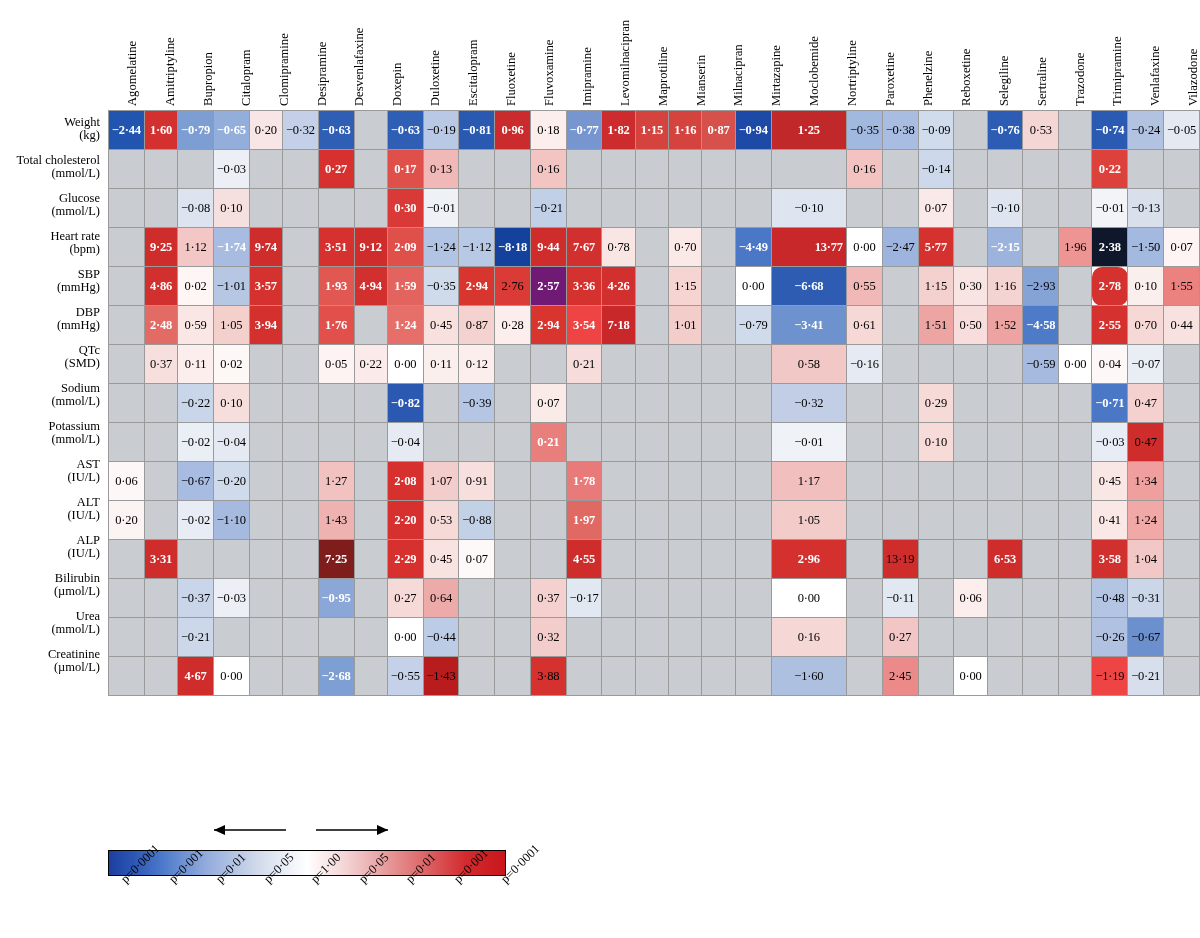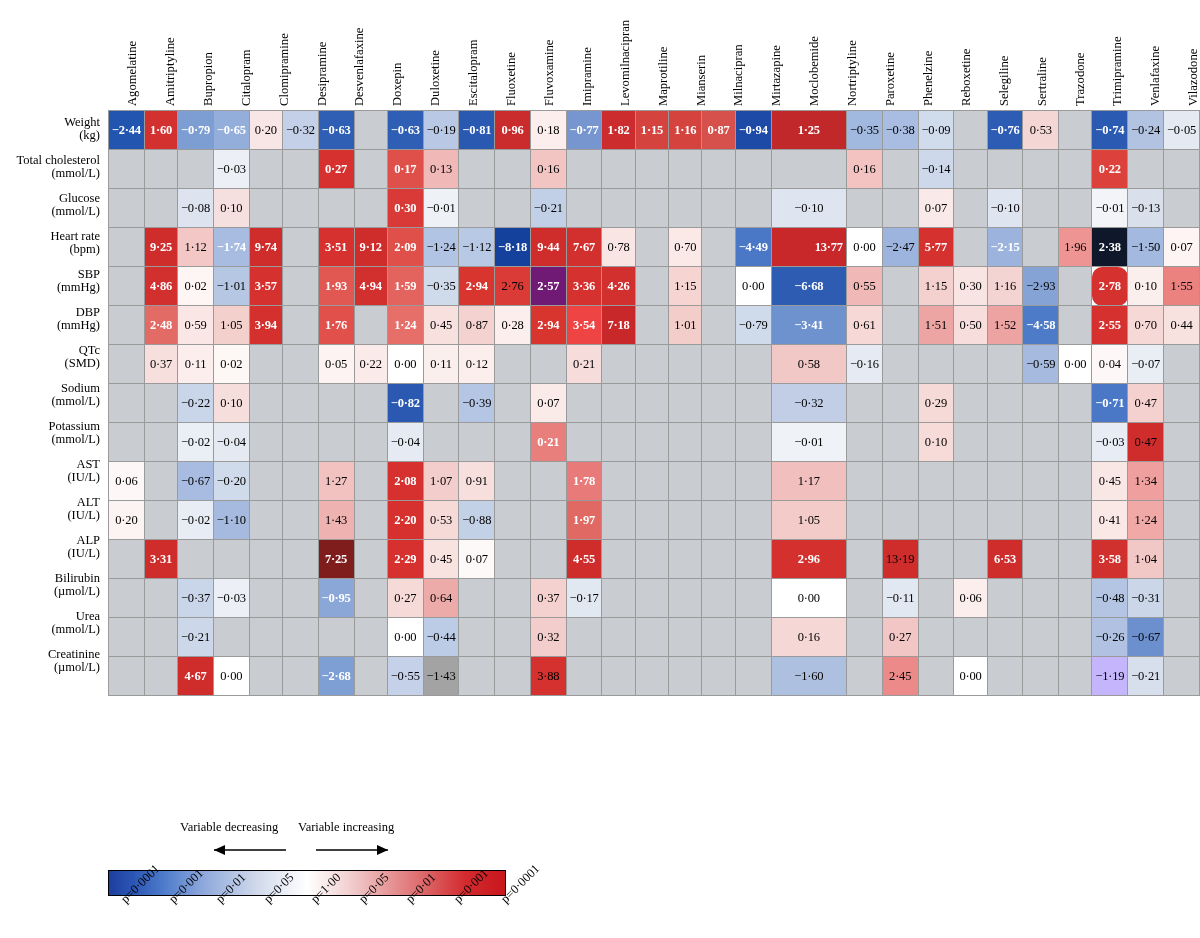--- a/index.html
+++ b/index.html
@@ -773,50 +773,46 @@
         <tr>
           <td class="cell empty"></td>
           <td class="cell empty"></td>
           <td class="cell white-txt" style="background: rgb(207, 44, 44);">4·67</td>
           <td class="cell" style="background: rgb(255, 255, 255);">0·00</td>
           <td class="cell empty"></td>
           <td class="cell empty"></td>
           <td class="cell white-txt" style="background: rgb(126, 159, 211);">−2·68</td>
           <td class="cell empty"></td>
           <td class="cell" style="background: rgb(196, 209, 232); margin-top: 15px;">−0·55</td>
-          <td class="cell" style="background: #a3a3a3;">−1·43</td>
+          <td class="cell" style="background: #b91c1c;">−1·43</td>
           <td class="cell empty"></td>
           <td class="cell empty"></td>
           <td class="cell" style="background: rgb(213, 49, 47);">3·88</td>
           <td class="cell empty"></td>
           <td class="cell empty"></td>
           <td class="cell empty"></td>
           <td class="cell empty"></td>
           <td class="cell empty"></td>
           <td class="cell empty"></td>
           <td class="cell" style="background: rgb(174, 192, 224);">−1·60</td>
           <td class="cell empty"></td>
           <td class="cell" style="background: rgb(235, 138, 136);">2·45</td>
           <td class="cell empty"></td>
           <td class="cell" style="background: rgb(255, 255, 255);">0·00</td>
           <td class="cell empty"></td>
           <td class="cell empty"></td>
           <td class="cell empty"></td>
-          <td class="cell" style="background: #c4b5fd;">−1·19</td>
+          <td class="cell" style="background: #ef4444;">−1·19</td>
           <td class="cell" style="background: rgb(215, 223, 236);">−0·21</td>
           <td class="cell empty"></td>
         </tr>
       </tbody>
     </table>
 
   <div class="legend-area">
-    <div class="legend-dir">
-      <span class="dec">Variable decreasing</span>
-      <span class="inc">Variable increasing</span>
-    </div>
     <div class="arrows">
       <svg class="arrow-svg" width="190" height="22" viewBox="0 0 190 22">
         <defs>
           <marker id="ah" markerWidth="9" markerHeight="9" refX="7" refY="3.2" orient="auto">
             <path d="M0,0 L7,3.2 L0,6.4 z" fill="#000"></path>
           </marker>
         </defs>
         <line x1="78" y1="10" x2="6" y2="10" stroke="#000" stroke-width="1.6" marker-end="url(#ah)"></line>
         <line x1="108" y1="10" x2="180" y2="10" stroke="#000" stroke-width="1.6" marker-end="url(#ah)"></line>
       </svg>

